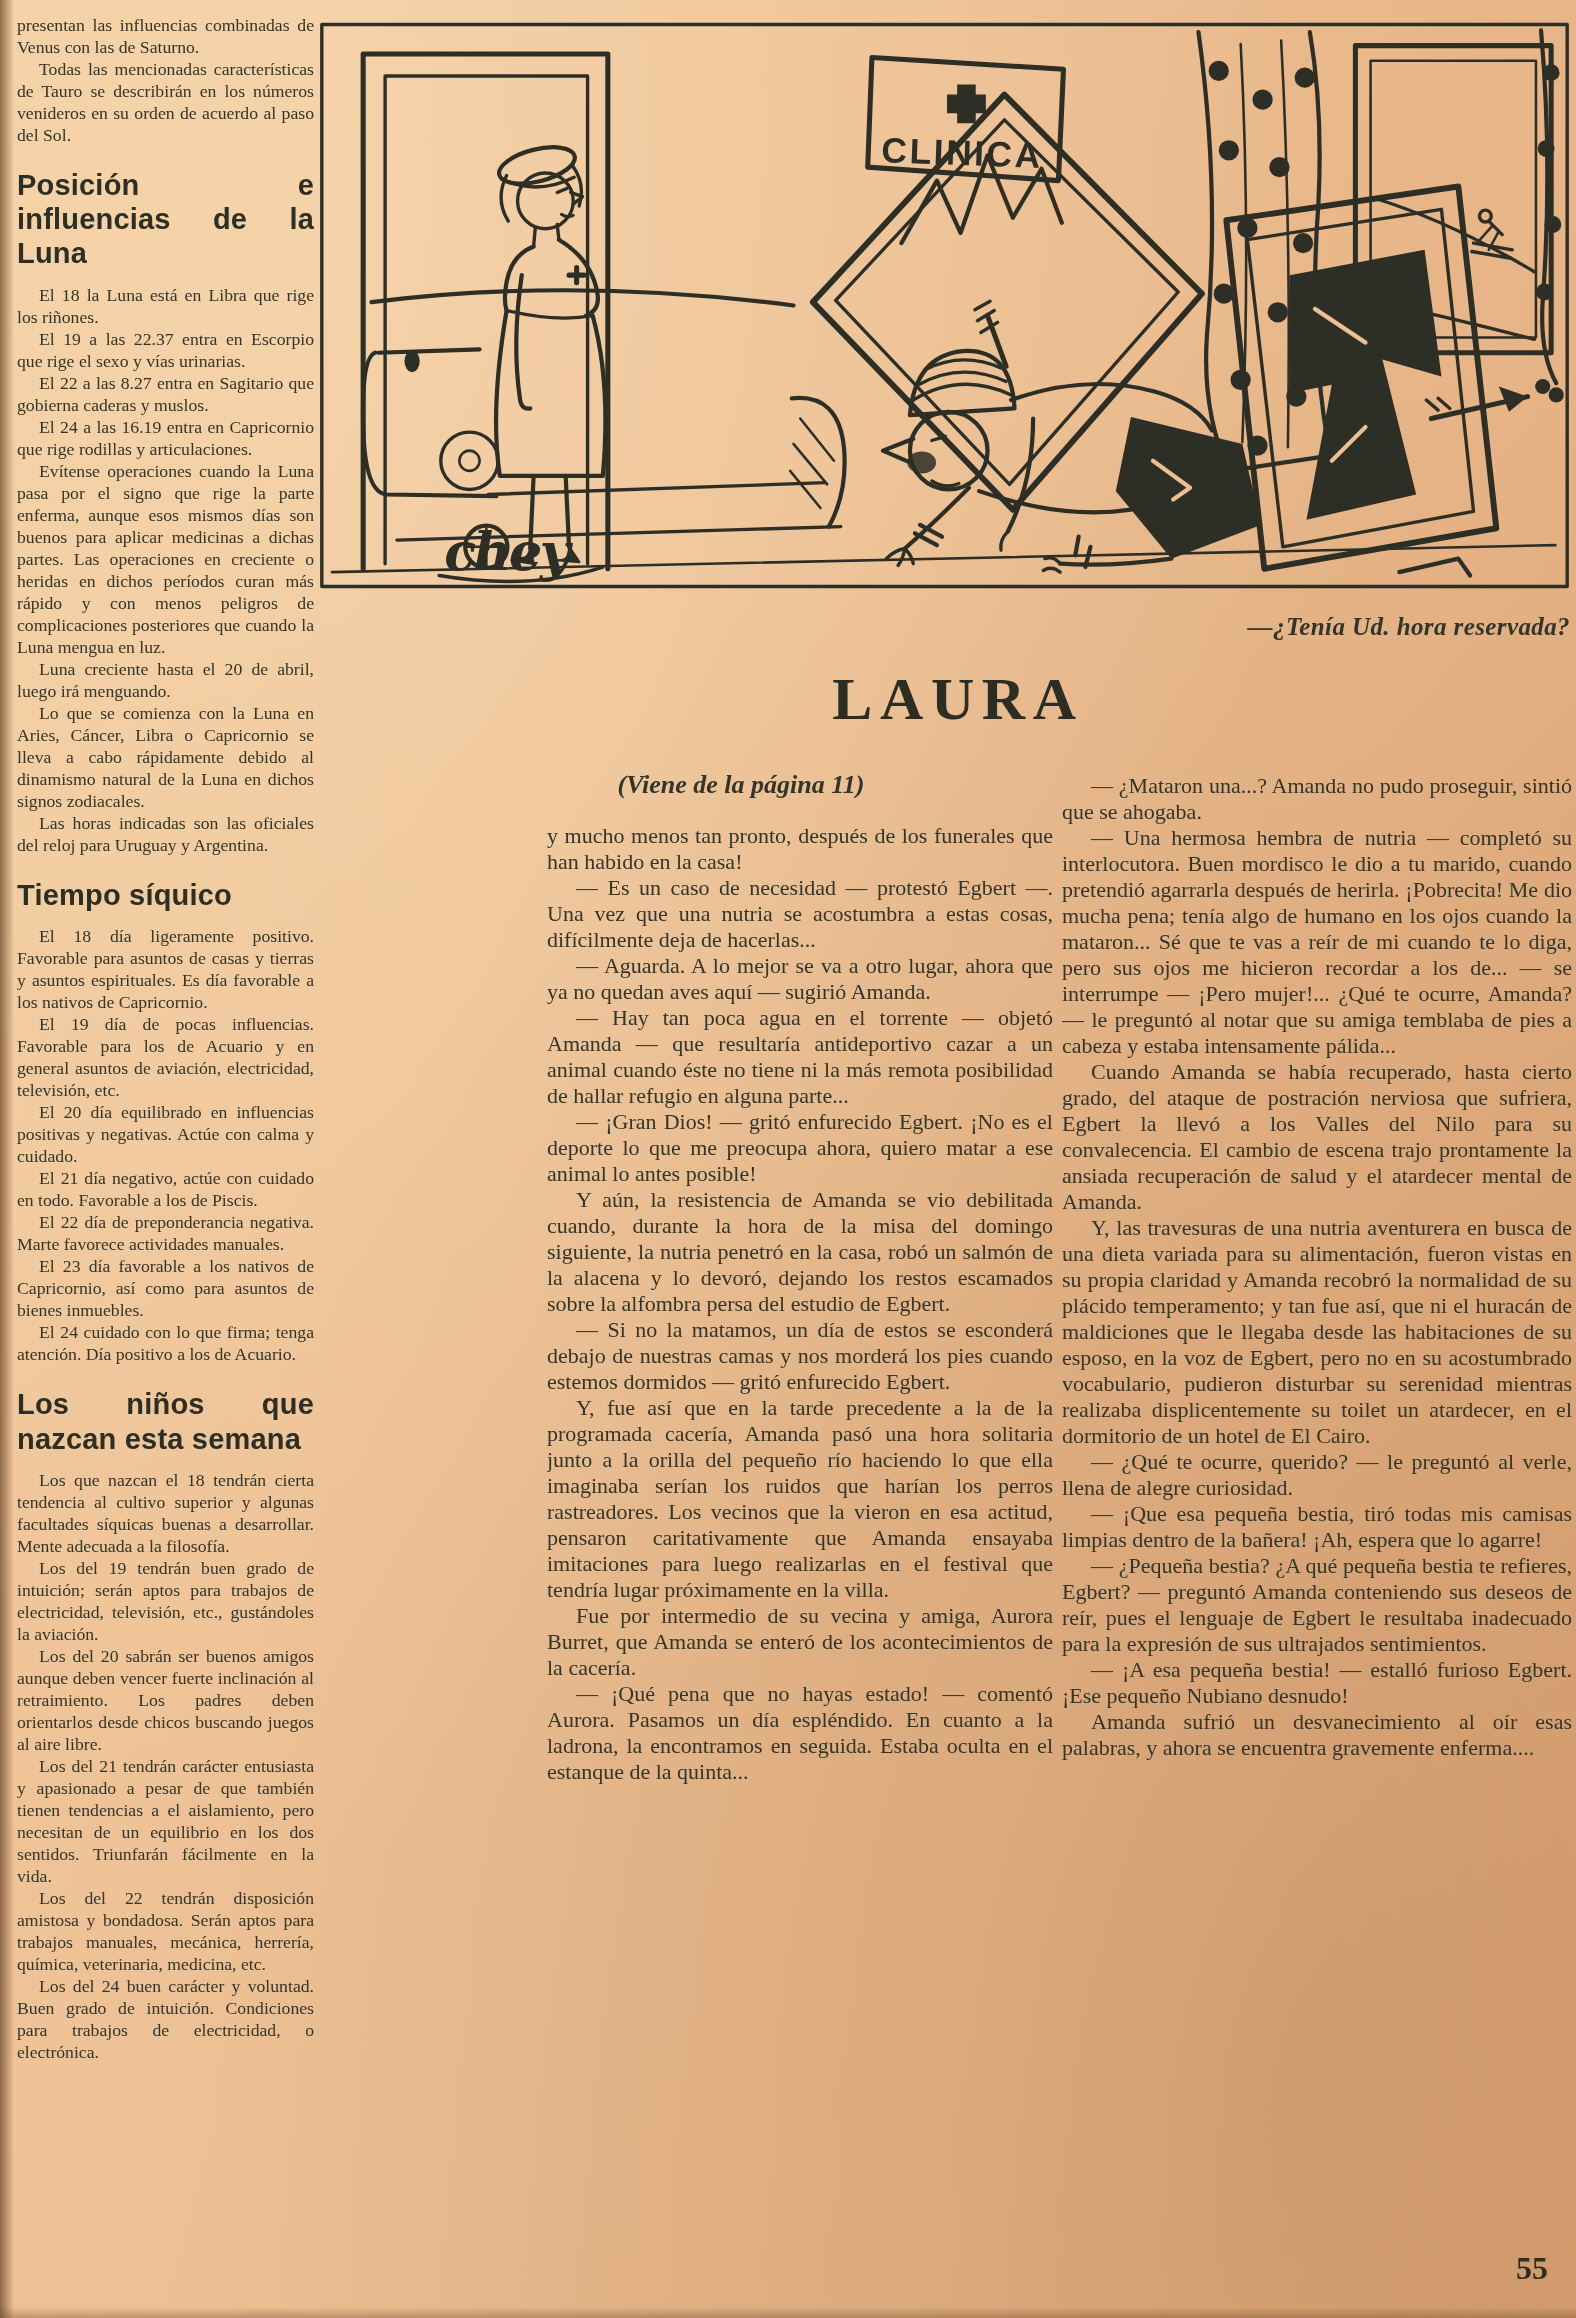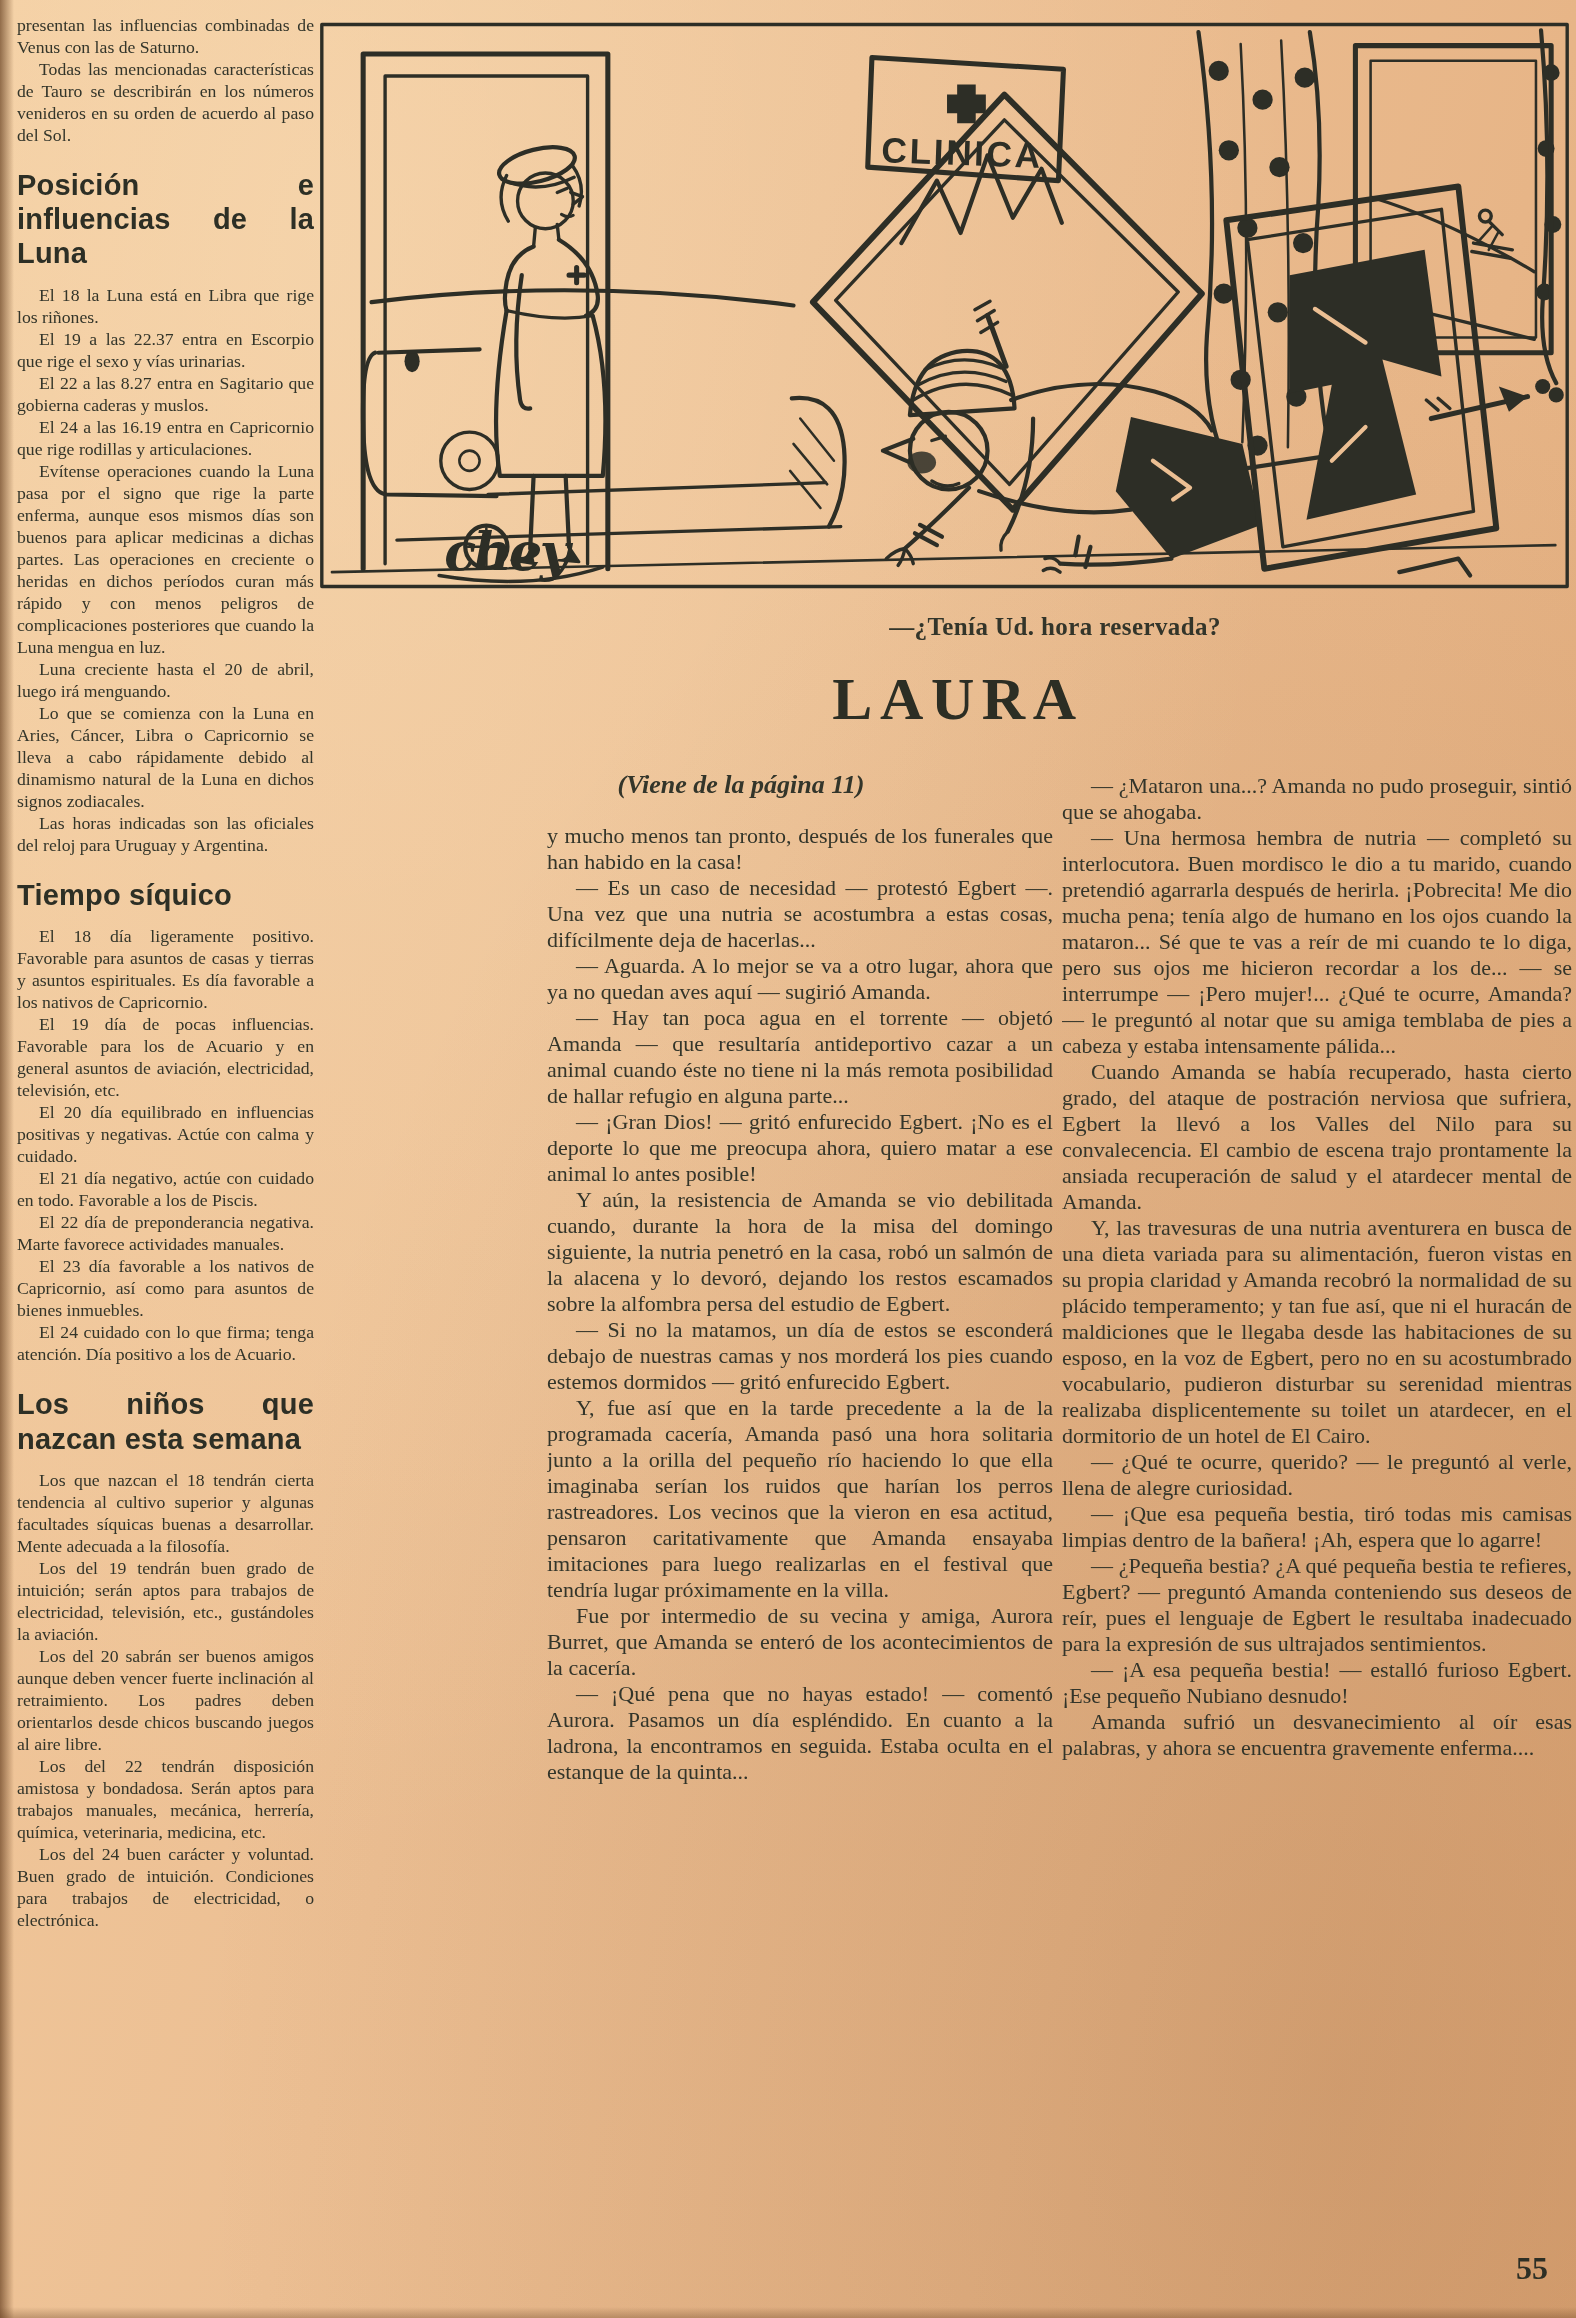--- a/index.html
+++ b/index.html
@@ -19,22 +19,22 @@
   .col-left{position:absolute;left:17px;top:13.5px;width:297px;height:2292px;overflow:hidden;
     font-size:17.7px;line-height:22px;text-align:justify;}
   .col-left p{margin:0;text-indent:22px;}
   .intro p:first-child{text-indent:0;}
   h2.sec{font-family:"Liberation Sans","DejaVu Sans",sans-serif;font-weight:bold;
     font-size:29px;line-height:1.18;margin:22px 0 13.5px 0;color:#2d2f25;letter-spacing:0.2px;}
 
   .cartoon-panel{position:absolute;left:319px;top:22px;width:1251px;height:567px;}
   .cartoon-panel svg{display:block;}
 
-  .caption{position:absolute;left:540px;top:613px;width:1030px;text-align:center;
-    font-size:25px;font-weight:bold;letter-spacing:0.4px;}
+  .caption{position:absolute;left:540px;top:613px;width:1030px;text-align:right;
+    font-size:25px;font-weight:bold;font-style:italic;letter-spacing:0.4px;}
   .title{position:absolute;left:540px;top:669px;width:836px;margin:0;text-align:center;
     font-size:60px;line-height:1;font-weight:bold;letter-spacing:7.6px;color:#2c2e24;}
   .subtitle{position:absolute;left:547px;top:770px;width:388px;text-align:center;
     font-size:26px;font-style:italic;font-weight:bold;}
 
   .storycol{font-size:22px;line-height:26px;text-align:justify;overflow:hidden;position:absolute;}
   .storycol p{margin:0;text-indent:29px;}
   .col-mid{left:547px;top:823px;width:506px;height:1479px;}
   .col-mid p:first-child{text-indent:0;}
   .col-right{left:1062px;top:773px;width:510px;height:1445px;}
@@ -77,20 +77,21 @@
           <p>El 23 día favorable a los nativos de Capricornio, así como para asuntos de bienes inmuebles.</p>
           <p>El 24 cuidado con lo que firma; tenga atención. Día positivo a los de Acuario.</p>
         </div>
     </section>
     <section>
       <h2 class="sec">Los niños que nazcan esta semana</h2>
       <div>
           <p>Los que nazcan el 18 tendrán cierta tendencia al cultivo superior y algunas facultades síquicas buenas a desarrollar. Mente adecuada a la filosofía.</p>
           <p>Los del 19 tendrán buen grado de intuición; serán aptos para trabajos de electricidad, televisión, etc., gustándoles la aviación.</p>
           <p>Los del 20 sabrán ser buenos amigos aunque deben vencer fuerte inclinación al retraimiento. Los padres deben orientarlos desde chicos buscando juegos al aire libre.</p>
+          <p>Los del 21 tendrán carácter entusiasta y apasionado a pesar de que también tienen tendencias a el aislamiento, pero necesitan de un equilibrio en los dos sentidos. Triunfarán fácilmente en la vida.</p>
           <p>Los del 22 tendrán disposición amistosa y bondadosa. Serán aptos para trabajos manuales, mecánica, herrería, química, veterinaria, medicina, etc.</p>
           <p>Los del 24 buen carácter y voluntad. Buen grado de intuición. Condiciones para trabajos de electricidad, o electrónica.</p>
         </div>
     </section>
   </div>
 
   <div class="cartoon-panel">
     <svg viewBox="0 0 1482 672" width="1251" height="567">
       <g stroke="#2d2e26" fill="none" stroke-linecap="round" stroke-linejoin="round" stroke-width="5">
         <rect x="3" y="3" width="1476" height="666" stroke-width="4"></rect>

